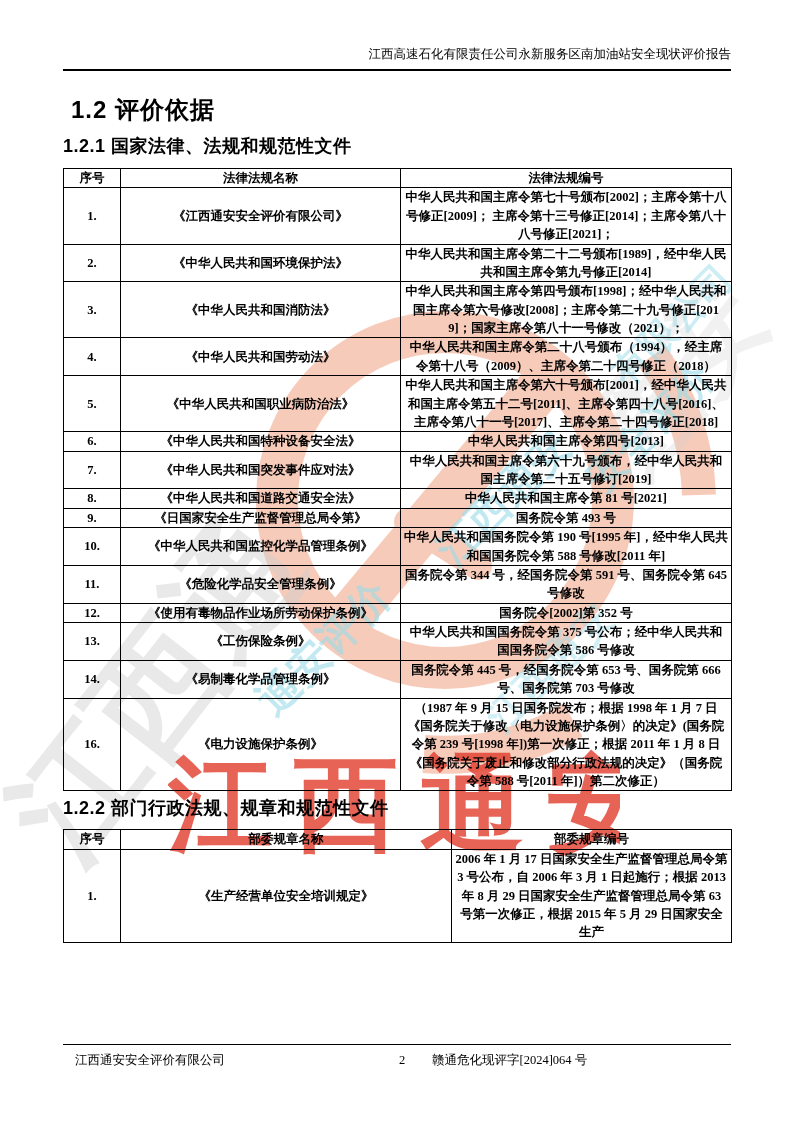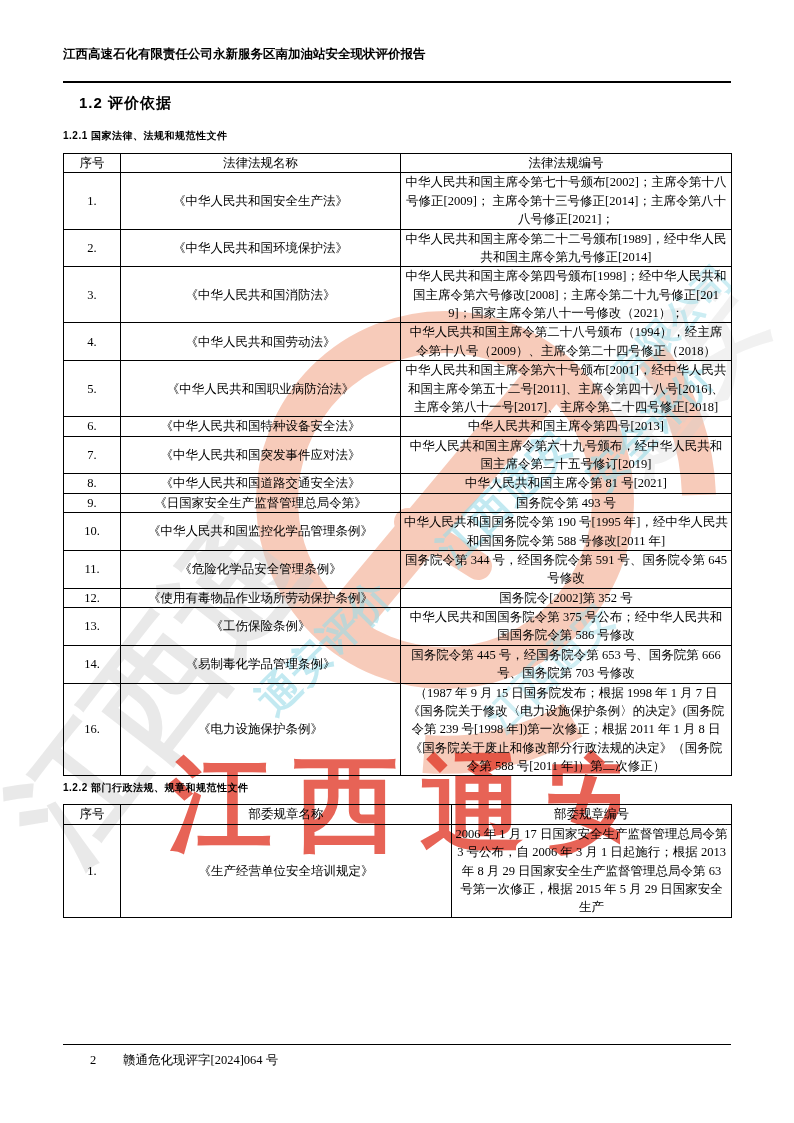--- a/index.html
+++ b/index.html
@@ -24,40 +24,40 @@
     position:absolute; left:168px; top:748px; width:452px; height:118px;
     overflow:hidden; white-space:nowrap;
     font-family:"Liberation Sans","DejaVu Sans",sans-serif;
     font-weight:bold; font-size:104px; letter-spacing:22px;
     color:rgba(224,55,38,0.78); line-height:112px;
   }
   
   .content { position:absolute; inset:0; z-index:2; }
   .doc-header {
     position:absolute; top:46px; left:63px; width:668px;
-    text-align:left; font-weight:bold; font-size:12.5px;
-    padding-bottom:18px; border-bottom:2.5px solid #000;
+    text-align:right; font-weight:normal; font-size:12.5px;
+    padding-bottom:6px; border-bottom:2.5px solid #000;
   }
   .flow { position:absolute; top:84px; left:63px; width:668px; }
   .h1 {
     font-family:"Liberation Sans","DejaVu Sans",sans-serif;
-    font-weight:bold; font-size:15px; margin:10px 0 0 16px; letter-spacing:1px;
+    font-weight:bold; font-size:24px; margin:10px 0 0 8px; letter-spacing:1px;
   }
   .h2 {
     font-family:"Liberation Sans","DejaVu Sans",sans-serif;
-    font-weight:bold; font-size:10px; margin:16px 0 10px 0; letter-spacing:.5px;
+    font-weight:bold; font-size:18px; margin:8px 0 10px 0; letter-spacing:.5px;
   }
   .h2.second { margin-top:5px; margin-bottom:9px; }
   table.lawtable {
     width:668px; border-collapse:collapse; table-layout:fixed;
     font-size:12.5px; line-height:1.47; border:1.5px solid #000;
   }
   table.lawtable th, table.lawtable td {
     border:1px solid #000; padding:0 3px; text-align:center;
-    vertical-align:middle; font-weight:normal; word-break:break-all;
+    vertical-align:middle; font-weight:bold; word-break:break-all;
   }
   .doc-footer {
     position:absolute; left:63px; top:1044px; width:668px;
     border-top:1.5px solid #000; padding-top:7px;
     display:flex; align-items:baseline; font-size:12.5px;
   }
   .doc-footer .f-left  { flex:1; text-align:left;  padding-left:12px; }
   .doc-footer .f-mid   { flex:0 0 60px; text-align:center; }
   .doc-footer .f-right { flex:1; text-align:left; padding-right:2px; }
 </style>
@@ -107,21 +107,21 @@
         <thead>
           <tr>
             <th>序号</th>
             <th>法律法规名称</th>
             <th>法律法规编号</th>
           </tr>
         </thead>
         <tbody>
             <tr>
               <td>1.</td>
-              <td>《中华人民共和国安全生产法》</td>
+              <td>《江西通安安全评价有限公司》</td>
               <td>中华人民共和国主席令第七十号颁布[2002]；主席令第十八号修正[2009]； 主席令第十三号修正[2014]；主席令第八十八号修正[2021]；</td>
             </tr>
             <tr>
               <td>2.</td>
               <td>《中华人民共和国环境保护法》</td>
               <td>中华人民共和国主席令第二十二号颁布[1989]，经中华人民共和国主席令第九号修正[2014]</td>
             </tr>
             <tr>
               <td>3.</td>
               <td>《中华人民共和国消防法》</td>
@@ -209,18 +209,19 @@
             <tr>
               <td>1.</td>
               <td>《生产经营单位安全培训规定》</td>
               <td>2006 年 1 月 17 日国家安全生产监督管理总局令第 3 号公布，自 2006 年 3 月 1 日起施行；根据 2013 年 8 月 29 日国家安全生产监督管理总局令第 63 号第一次修正，根据 2015 年 5 月 29 日国家安全生产</td>
             </tr>
           </tbody>
       </table>
     </div>
 
     <div class="doc-footer">
+      <span class="f-left">江西通安安全评价有限公司</span>
       <span class="f-mid">2</span>
       <span class="f-right">赣通危化现评字[2024]064 号</span>
     </div>
 
   </div>
 </div>
 
 </body></html>

